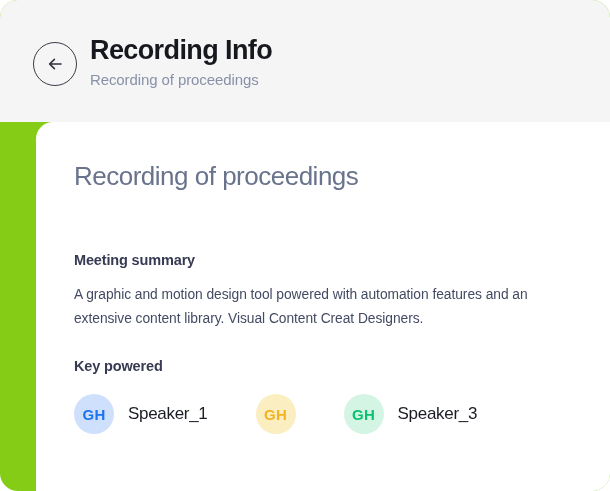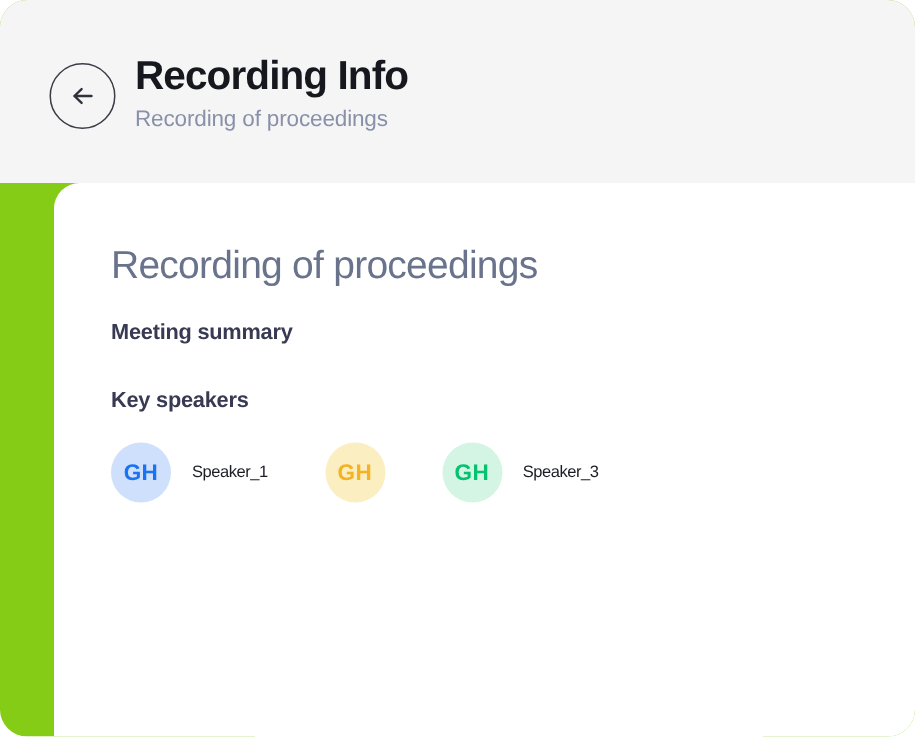--- a/index.html
+++ b/index.html
@@ -119,39 +119,39 @@
 
   .section-heading {
     margin: 0;
     font-size: 14.5px;
     line-height: 20px;
     font-weight: 700;
     letter-spacing: -0.15px;
     color: #373a52;
   }
 
-  #summary-section { margin-top: 20px; }
+  #summary-section { margin-top: 58px; }
 
   #summary-body {
     margin: 13px 0 0 0;
     font-size: 13.8px;
     line-height: 24px;
     font-weight: 400;
     letter-spacing: -0.05px;
     color: #434a63;
     max-width: 492px;
   }
 
   #speakers-section { margin-top: 25px; }
 
   #speakers-list {
     display: flex;
     align-items: center;
     margin-top: 18px;
-    gap: 0;
+    gap: 10px;
   }
 
   .speaker-item {
     display: flex;
     align-items: center;
     margin-right: 38px;
   }
   .speaker-item:last-child { margin-right: 0; }
 
   .speaker-avatar {
@@ -162,21 +162,21 @@
     align-items: center;
     justify-content: center;
     font-size: 15px;
     font-weight: 700;
     letter-spacing: 0.2px;
     flex: 0 0 auto;
   }
 
   .speaker-name {
     margin-left: 14px;
-    font-size: 11px;
+    font-size: 17px;
     line-height: 22px;
     font-weight: 400;
     letter-spacing: -0.3px;
     color: #1b1d24;
     white-space: nowrap;
   }
 </style>
 </head>
 <body>
 
@@ -200,24 +200,25 @@
   </div>
 
   <div id="content-card">
     <div id="card-inner">
 
 
       <p id="record-subtitle">Recording of proceedings</p>
 
       <div id="summary-section">
         <h3 class="section-heading">Meeting summary</h3>
+        <p id="summary-body">A graphic and motion design tool powered with automation features and an extensive content library. Visual Content Creat Designers.</p>
       </div>
 
       <div id="speakers-section">
-        <h3 class="section-heading">Key speakers</h3>
+        <h3 class="section-heading">Key powered</h3>
 
         <div id="speakers-list">
 
           <div class="speaker-item">
             <div class="speaker-avatar" style="background: rgb(207, 224, 253); color: rgb(26, 115, 240);">GH</div>
             <span class="speaker-name">Speaker_1</span>
           </div>
 
           <div class="speaker-item">
             <div class="speaker-avatar" style="background: rgb(251, 238, 192); color: rgb(245, 178, 35);">GH</div>

